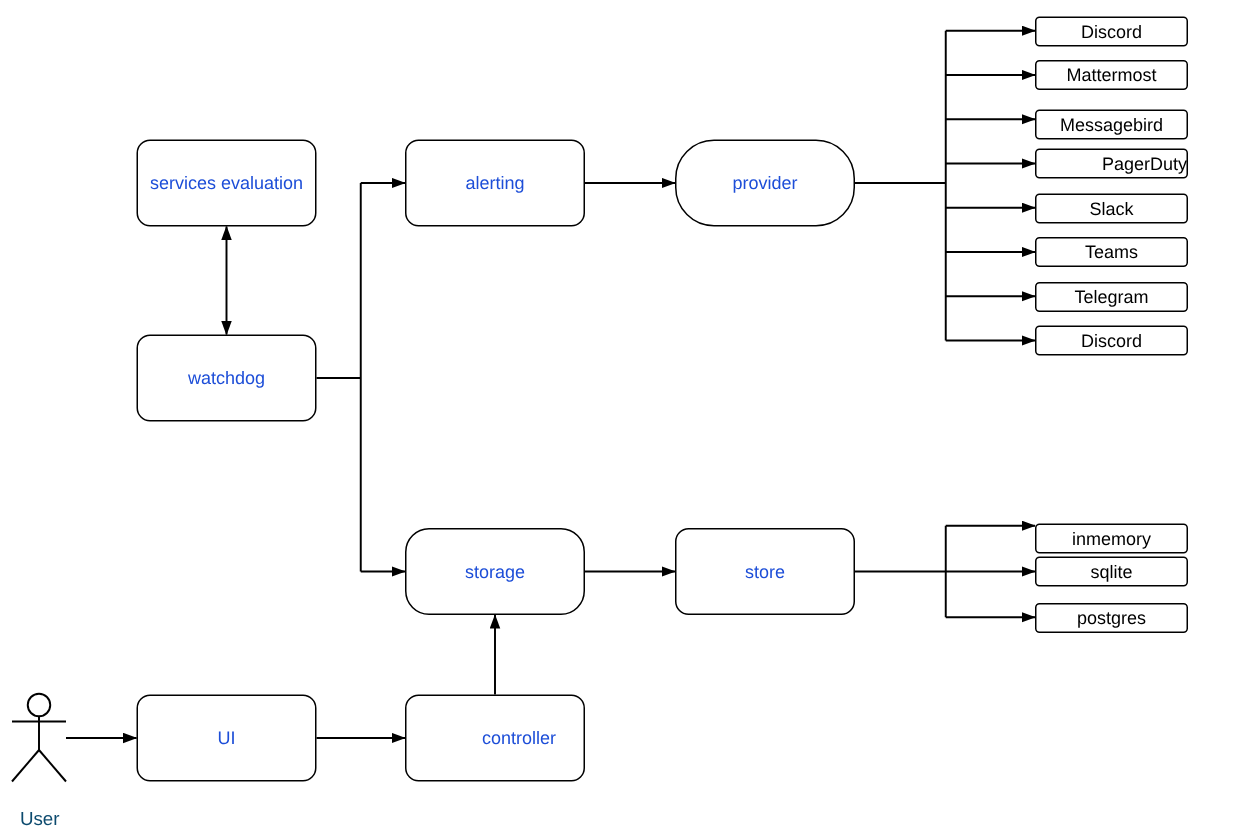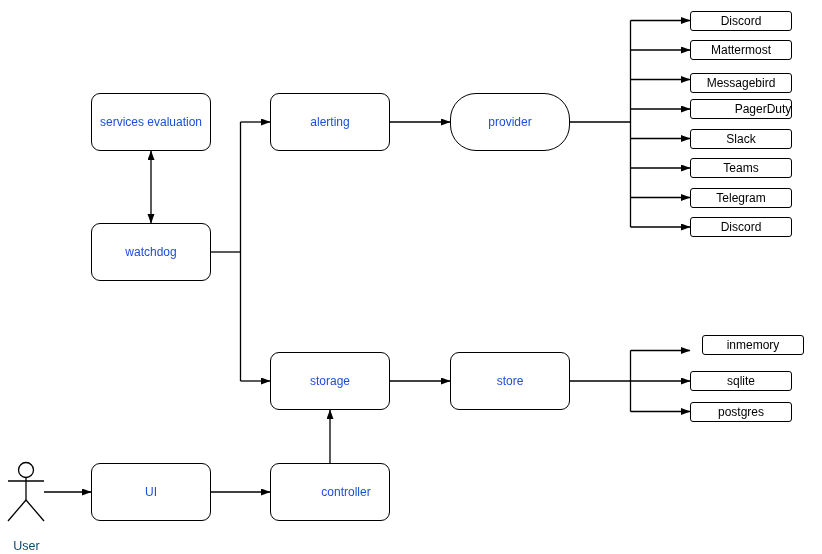--- a/index.html
+++ b/index.html
@@ -116,36 +116,36 @@
   </svg>
 
   <div class="node" style="left:91px; top:93px;">services evaluation</div>
 
   <div class="node" style="left:91px; top:223px;">watchdog</div>
 
   <div class="node" style="left:270px; top:93px;">alerting</div>
 
   <div class="node" style="left:450px; top:93px;border-radius:26px;">provider</div>
 
-  <div class="node" style="left:270px; top:352px;">storage</div>
+  <div class="node" style="left:270px; top:352px;border-radius:16px;">storage</div>
 
   <div class="node" style="left:450px; top:352px;">store</div>
 
   <div class="node" style="left:91px; top:463px;">UI</div>
 
   <div class="node" style="left:270px; top:463px;padding-left:32px;">controller</div>
 
   <div class="leaf" style="top:10.5px;">Discord</div>
   <div class="leaf" style="top:40px;">Mattermost</div>
   <div class="leaf" style="top:73px;">Messagebird</div>
   <div class="leaf" style="top:99px;padding-left:44px;">PagerDuty</div>
   <div class="leaf" style="top:128.5px;">Slack</div>
   <div class="leaf" style="top:158px;">Teams</div>
   <div class="leaf" style="top:187.5px;">Telegram</div>
   <div class="leaf" style="top:217px;">Discord</div>
 
-  <div class="leaf" style="top:335px;margin-left:12px;">inmemory</div>
+  <div class="leaf" style="top:349px;">inmemory</div>
   <div class="leaf" style="top:371px;">sqlite</div>
   <div class="leaf" style="top:401.5px;">postgres</div>
 
   <div class="actor-label">User</div>
 
 </div>
 
 </body></html>

